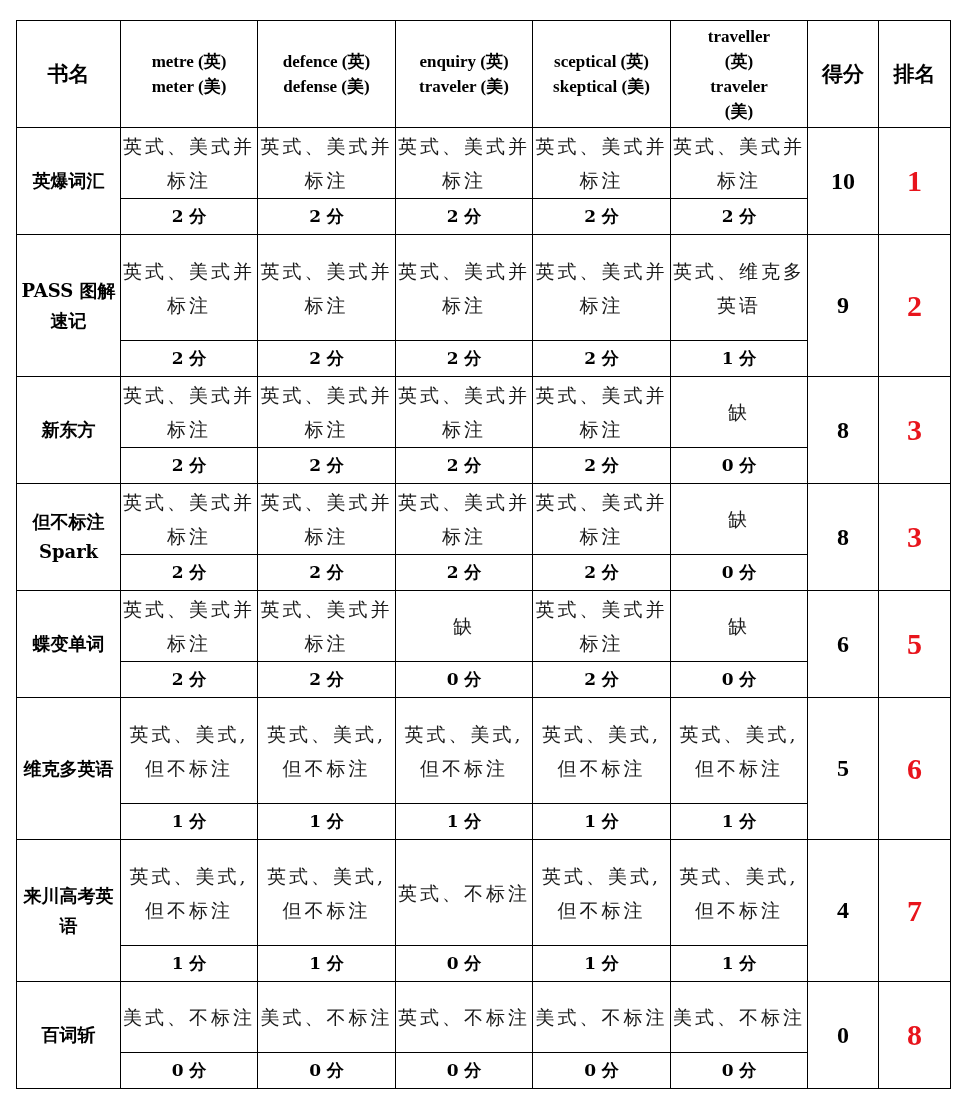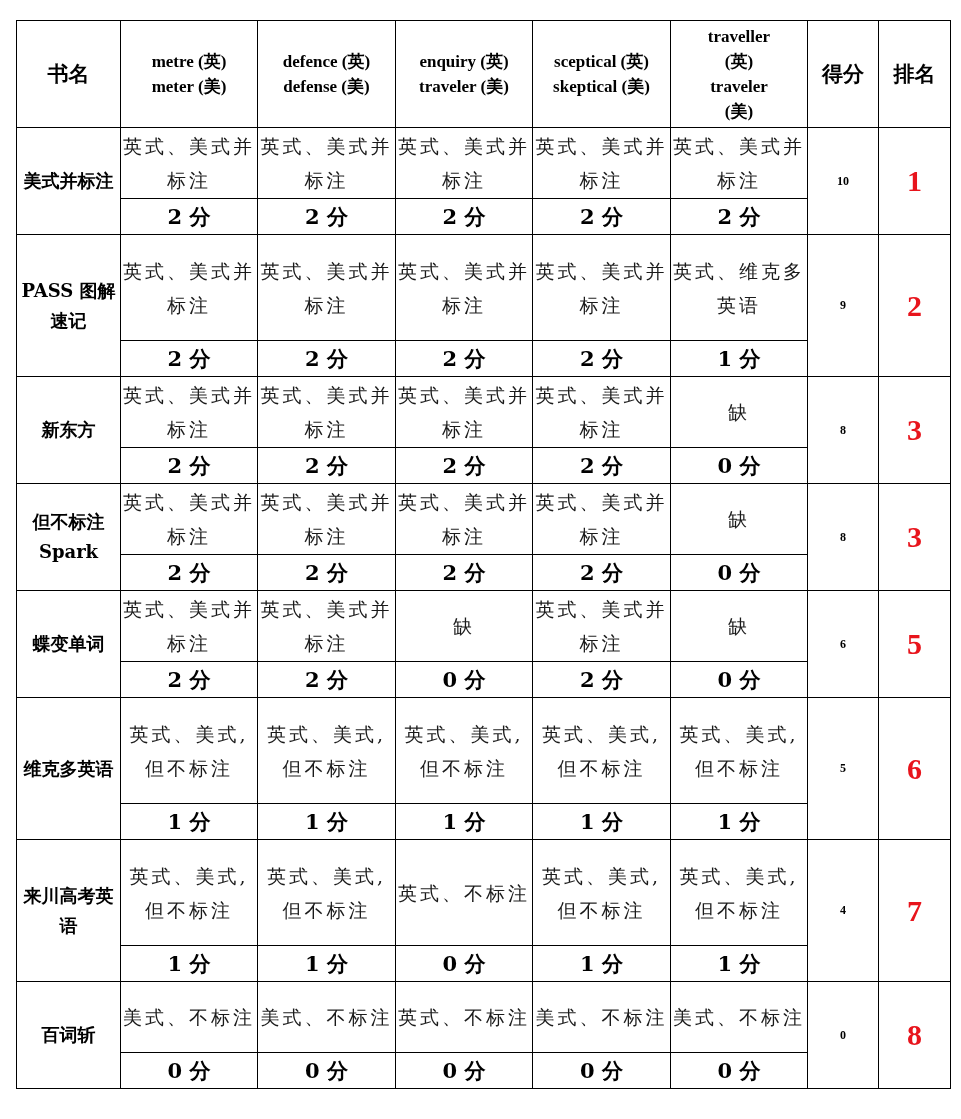--- a/index.html
+++ b/index.html
@@ -14,22 +14,22 @@
     border: 1.6px solid #000; text-align: center; vertical-align: middle;
     padding: 0; overflow: hidden;
   }
   th { font-weight: bold; font-family: "Liberation Serif", "DejaVu Serif", serif; }
   th.h-name, th.h-score, th.h-rank { font-size: 21px; }
   th.h-word { font-size: 17px; line-height: 25px; border-radius: 13px; }
   th.h-word span { display: block; }
   td.book { font-weight: bold; font-size: 18px; line-height: 30px; padding: 0 8px; }
   td.desc { font-family: "DejaVu Serif", "Liberation Serif", serif; font-size: 19px;
             line-height: 34px; letter-spacing: 3px; color: #1a1a1a; padding: 0 14px; }
-  td.pts { font-weight: bold; font-size: 21px; }
-  td.total { font-weight: bold; font-size: 12px; font-family: "Liberation Serif", serif; }
+  td.pts { font-weight: bold; font-size: 17px; }
+  td.total { font-weight: bold; font-size: 24px; font-family: "Liberation Serif", serif; }
   td.rank { font-weight: bold; font-size: 30px; font-family: "Liberation Serif", serif; }
 </style>
 </head>
 <body>
 
 <table class="grid">
   <colgroup>
     <col style="width:104px">
       <col style="width:137px">
       <col style="width:138px">
@@ -61,21 +61,21 @@
       <th class="h-word" style="padding:0 28px">
         <span>traveller (英)</span>
         <span>traveler (美)</span>
       </th>
       <th class="h-score">得分</th>
       <th class="h-rank">排名</th>
     </tr>
   </thead>
   <tbody id="tbody">
       <tr style="height: 71px;">
-        <td class="book" rowspan="2">美式并标注</td>
+        <td class="book" rowspan="2">英爆词汇</td>
         <td class="desc">英式、美式并标注</td>
         <td class="desc">英式、美式并标注</td>
         <td class="desc">英式、美式并标注</td>
         <td class="desc">英式、美式并标注</td>
         <td class="desc">英式、美式并标注</td>
         <td class="total" rowspan="2">10</td>
         <td class="rank" rowspan="2" style="color: rgb(232, 20, 28);">1</td>
       </tr>
       <tr style="height: 36px;">
         <td class="pts">2 分</td>

